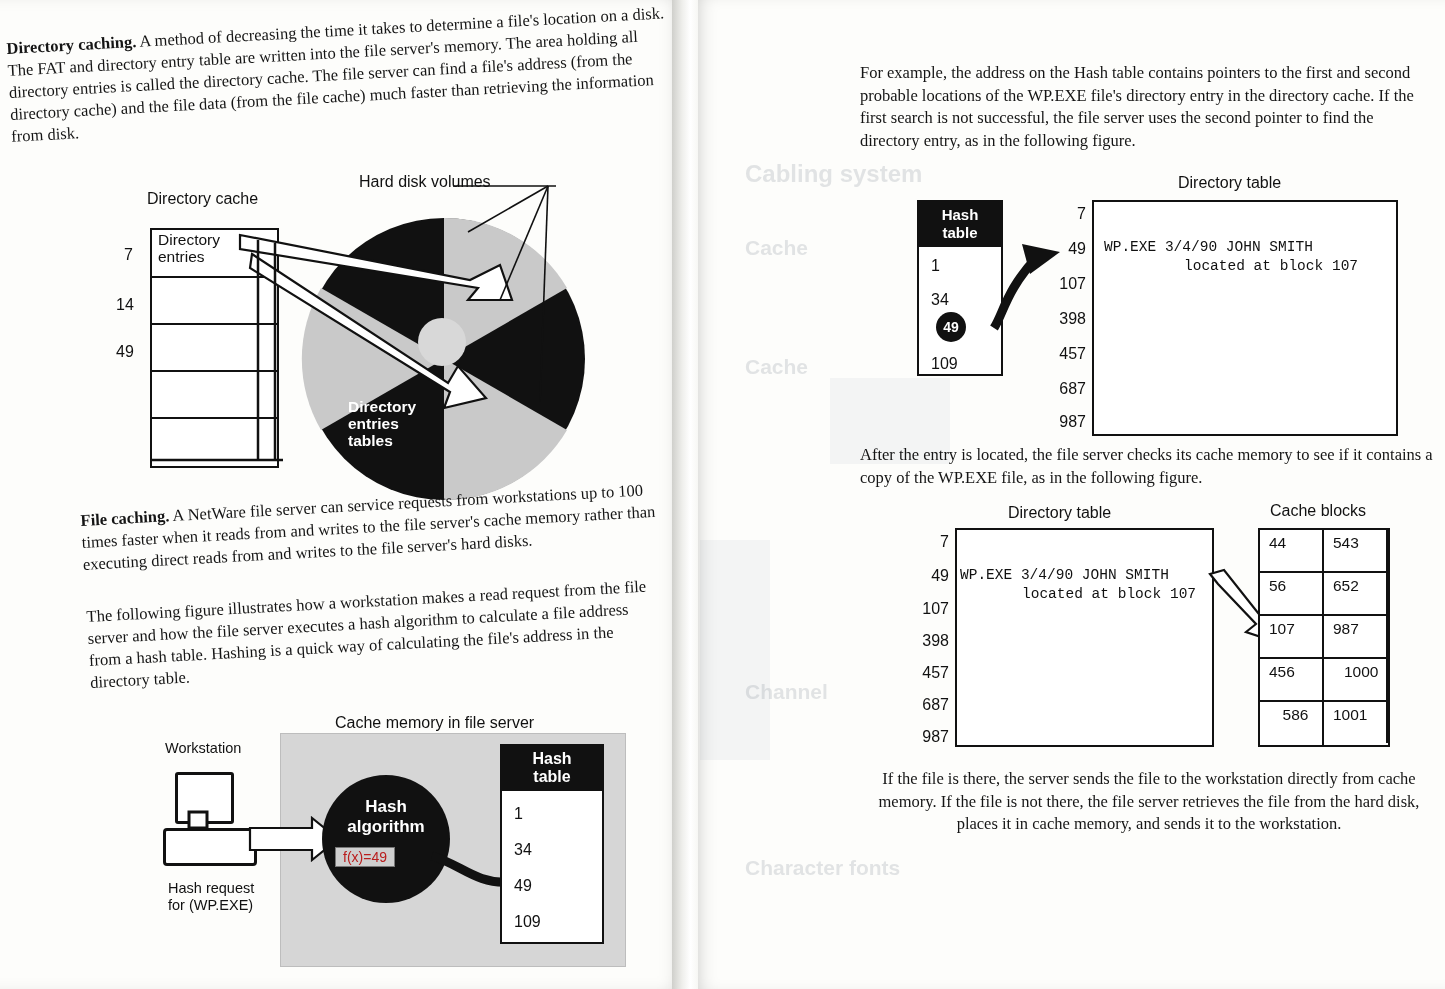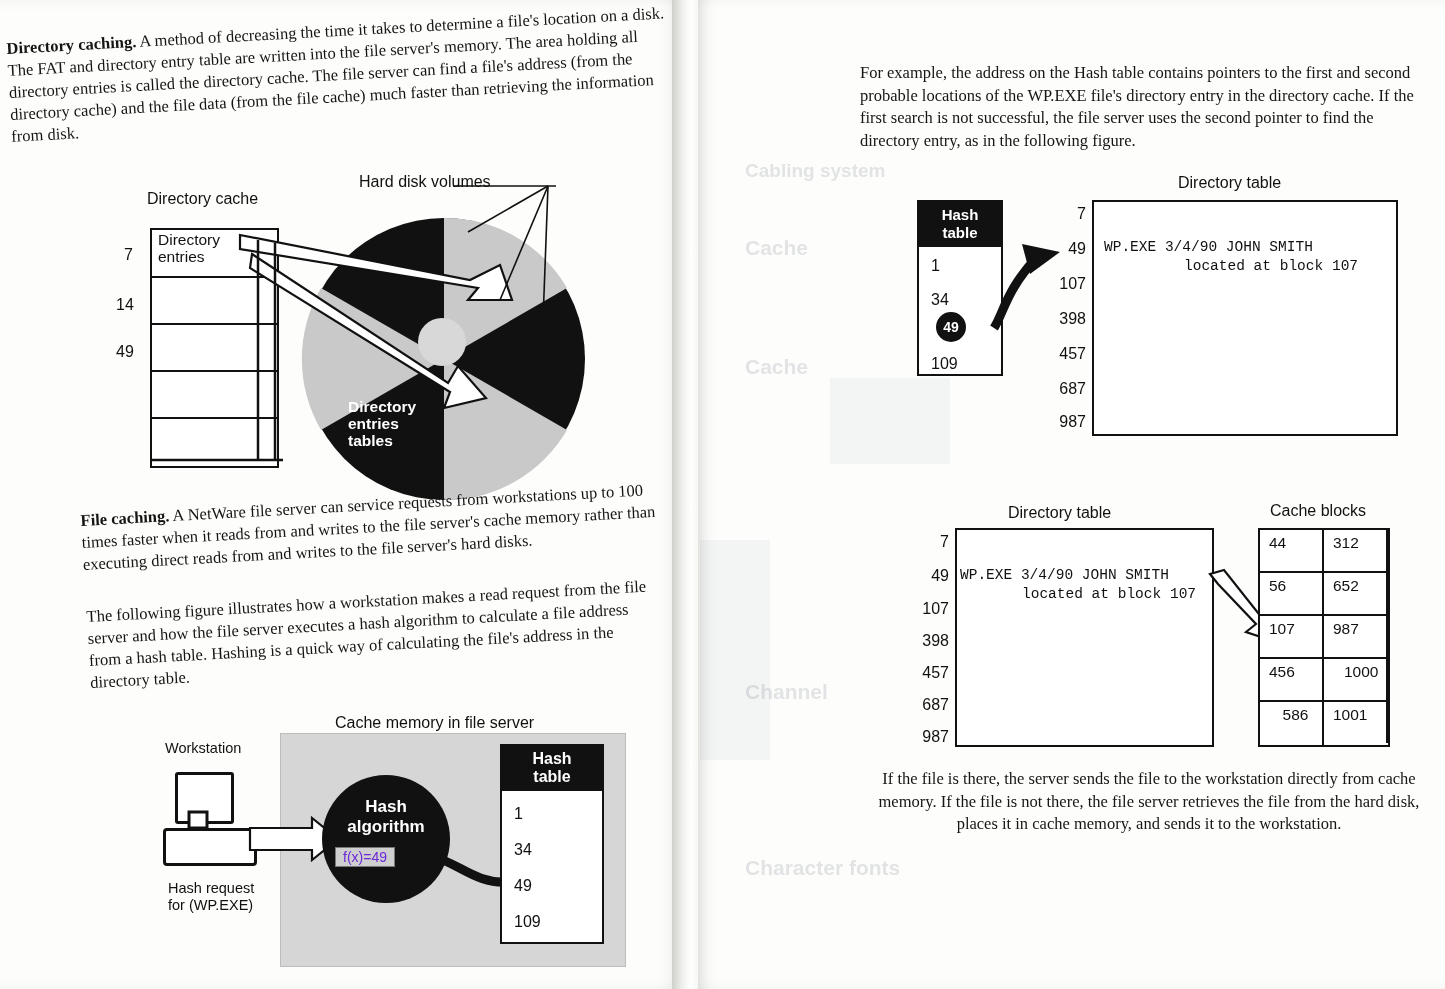--- a/index.html
+++ b/index.html
@@ -144,21 +144,21 @@
     background: #111;
     color: #fff;
     font-family: "Liberation Sans", sans-serif;
     font-weight: bold;
     font-size: 17px;
     text-align: center;
   }
   .fx {
     position: absolute;
     background: #cfcfcf;
-    color: #6d28d9;
+    color: #b91c1c;
     font-family: "Liberation Sans", sans-serif;
     font-size: 14px;
     border: 1px solid #777;
     padding: 1px 7px;
   }
   .hash-table {
     position: absolute;
     border: 2px solid #111;
     background: #fff;
   }
@@ -226,21 +226,21 @@
 </style>
 </head>
 <body>
 
 <div class="spread">
 
   <div class="page-left"></div>
   <div class="gutter"></div>
   <div class="page-right"></div>
 
-  <div class="ghost" style="left:745px; top:160px; font-size:19px;">Cabling system</div>
+  <div class="ghost" style="left:745px; top:160px; font-size:24px;">Cabling system</div>
   <div class="ghost" style="left:745px; top:236px; font-size:21px;">Cache</div>
   <div class="ghost" style="left:745px; top:355px; font-size:21px;">Cache</div>
   <div class="ghost" style="left:745px; top:680px; font-size:21px;">Channel</div>
   <div class="ghost" style="left:745px; top:856px; font-size:21px;">Character fonts</div>
   <div class="ghostbox" style="left:830px; top:378px; width:120px; height:86px;"></div>
   <div class="ghostbox" style="left:700px; top:540px; width:70px; height:220px;"></div>
 
   <div class="lp-para tilt" style="left:6px; top:38px; width:660px;">
     <span class="runin">Directory caching.</span><span> A method of decreasing the time it takes to determine a file's location on a disk. The FAT and directory entry table are written into the file server's memory. The area holding all directory entries is called the directory cache. The file server can find a file's address (from the directory cache) and the file data (from the file cache) much faster than retrieving the information from disk.</span>
   </div>
@@ -368,20 +368,23 @@
     <div style="padding-left:80px;">located at block 107</div>
   </div>
   <div class="addr-col" style="left:1040px; top:205px; width:46px;">7</div>
   <div class="addr-col" style="left:1040px; top:240px; width:46px;">49</div>
   <div class="addr-col" style="left:1040px; top:275px; width:46px;">107</div>
   <div class="addr-col" style="left:1040px; top:310px; width:46px;">398</div>
   <div class="addr-col" style="left:1040px; top:345px; width:46px;">457</div>
   <div class="addr-col" style="left:1040px; top:380px; width:46px;">687</div>
   <div class="addr-col" style="left:1040px; top:413px; width:46px;">987</div>
 
+  <div class="rp-para" style="left:860px; top:444px; width:575px;">
+    <span>After the entry is located, the file server checks its cache memory to see if it contains a copy of the WP.EXE file, as in the following figure.</span>
+  </div>
 
   <div class="figure-title" style="left:1008px; top:504px;">Directory table</div>
   <div class="figure-title" style="left:1270px; top:502px;">Cache blocks</div>
 
   <div class="dir-table" style="left:955px; top:528px; width:255px; height:215px;"></div>
   <div class="mono" style="position:absolute; left:960px; top:566px; width:250px;">
     <div>WP.EXE   3/4/90 JOHN SMITH</div>
     <div style="padding-left:62px;">located at block 107</div>
   </div>
   <div class="addr-col" style="left:903px; top:533px; width:46px;">7</div>
@@ -391,21 +394,21 @@
   <div class="addr-col" style="left:903px; top:664px; width:46px;">457</div>
   <div class="addr-col" style="left:903px; top:696px; width:46px;">687</div>
   <div class="addr-col" style="left:903px; top:728px; width:46px;">987</div>
 
   <svg style="left:1200px; top:570px;" width="110" height="90">
     <polygon points="10,4 24,0 62,48 72,40 76,72 46,62 56,54 18,14" fill="#ffffff" stroke="#111" stroke-width="2.2"></polygon>
   </svg>
 
   <div class="cache-grid" style="left:1258px; top:528px; width:128px; height:215px; grid-template-columns:1fr 1fr; grid-template-rows:repeat(5,1fr);">
     <div class="cg-cell">44</div>
-    <div class="cg-cell" style="border-right:none;">312</div>
+    <div class="cg-cell" style="border-right:none;">543</div>
     <div class="cg-cell">56</div>
     <div class="cg-cell" style="border-right:none;">652</div>
     <div class="cg-cell">107</div>
     <div class="cg-cell" style="border-right:none;">987</div>
     <div class="cg-cell">456</div>
     <div class="cg-cell" style="border-right:none;padding-left:20px;">1000</div>
     <div class="cg-cell" style="border-bottom:none;text-align:center;">586</div>
     <div class="cg-cell" style="border-right:none; border-bottom:none;">1001</div>
   </div>
 

